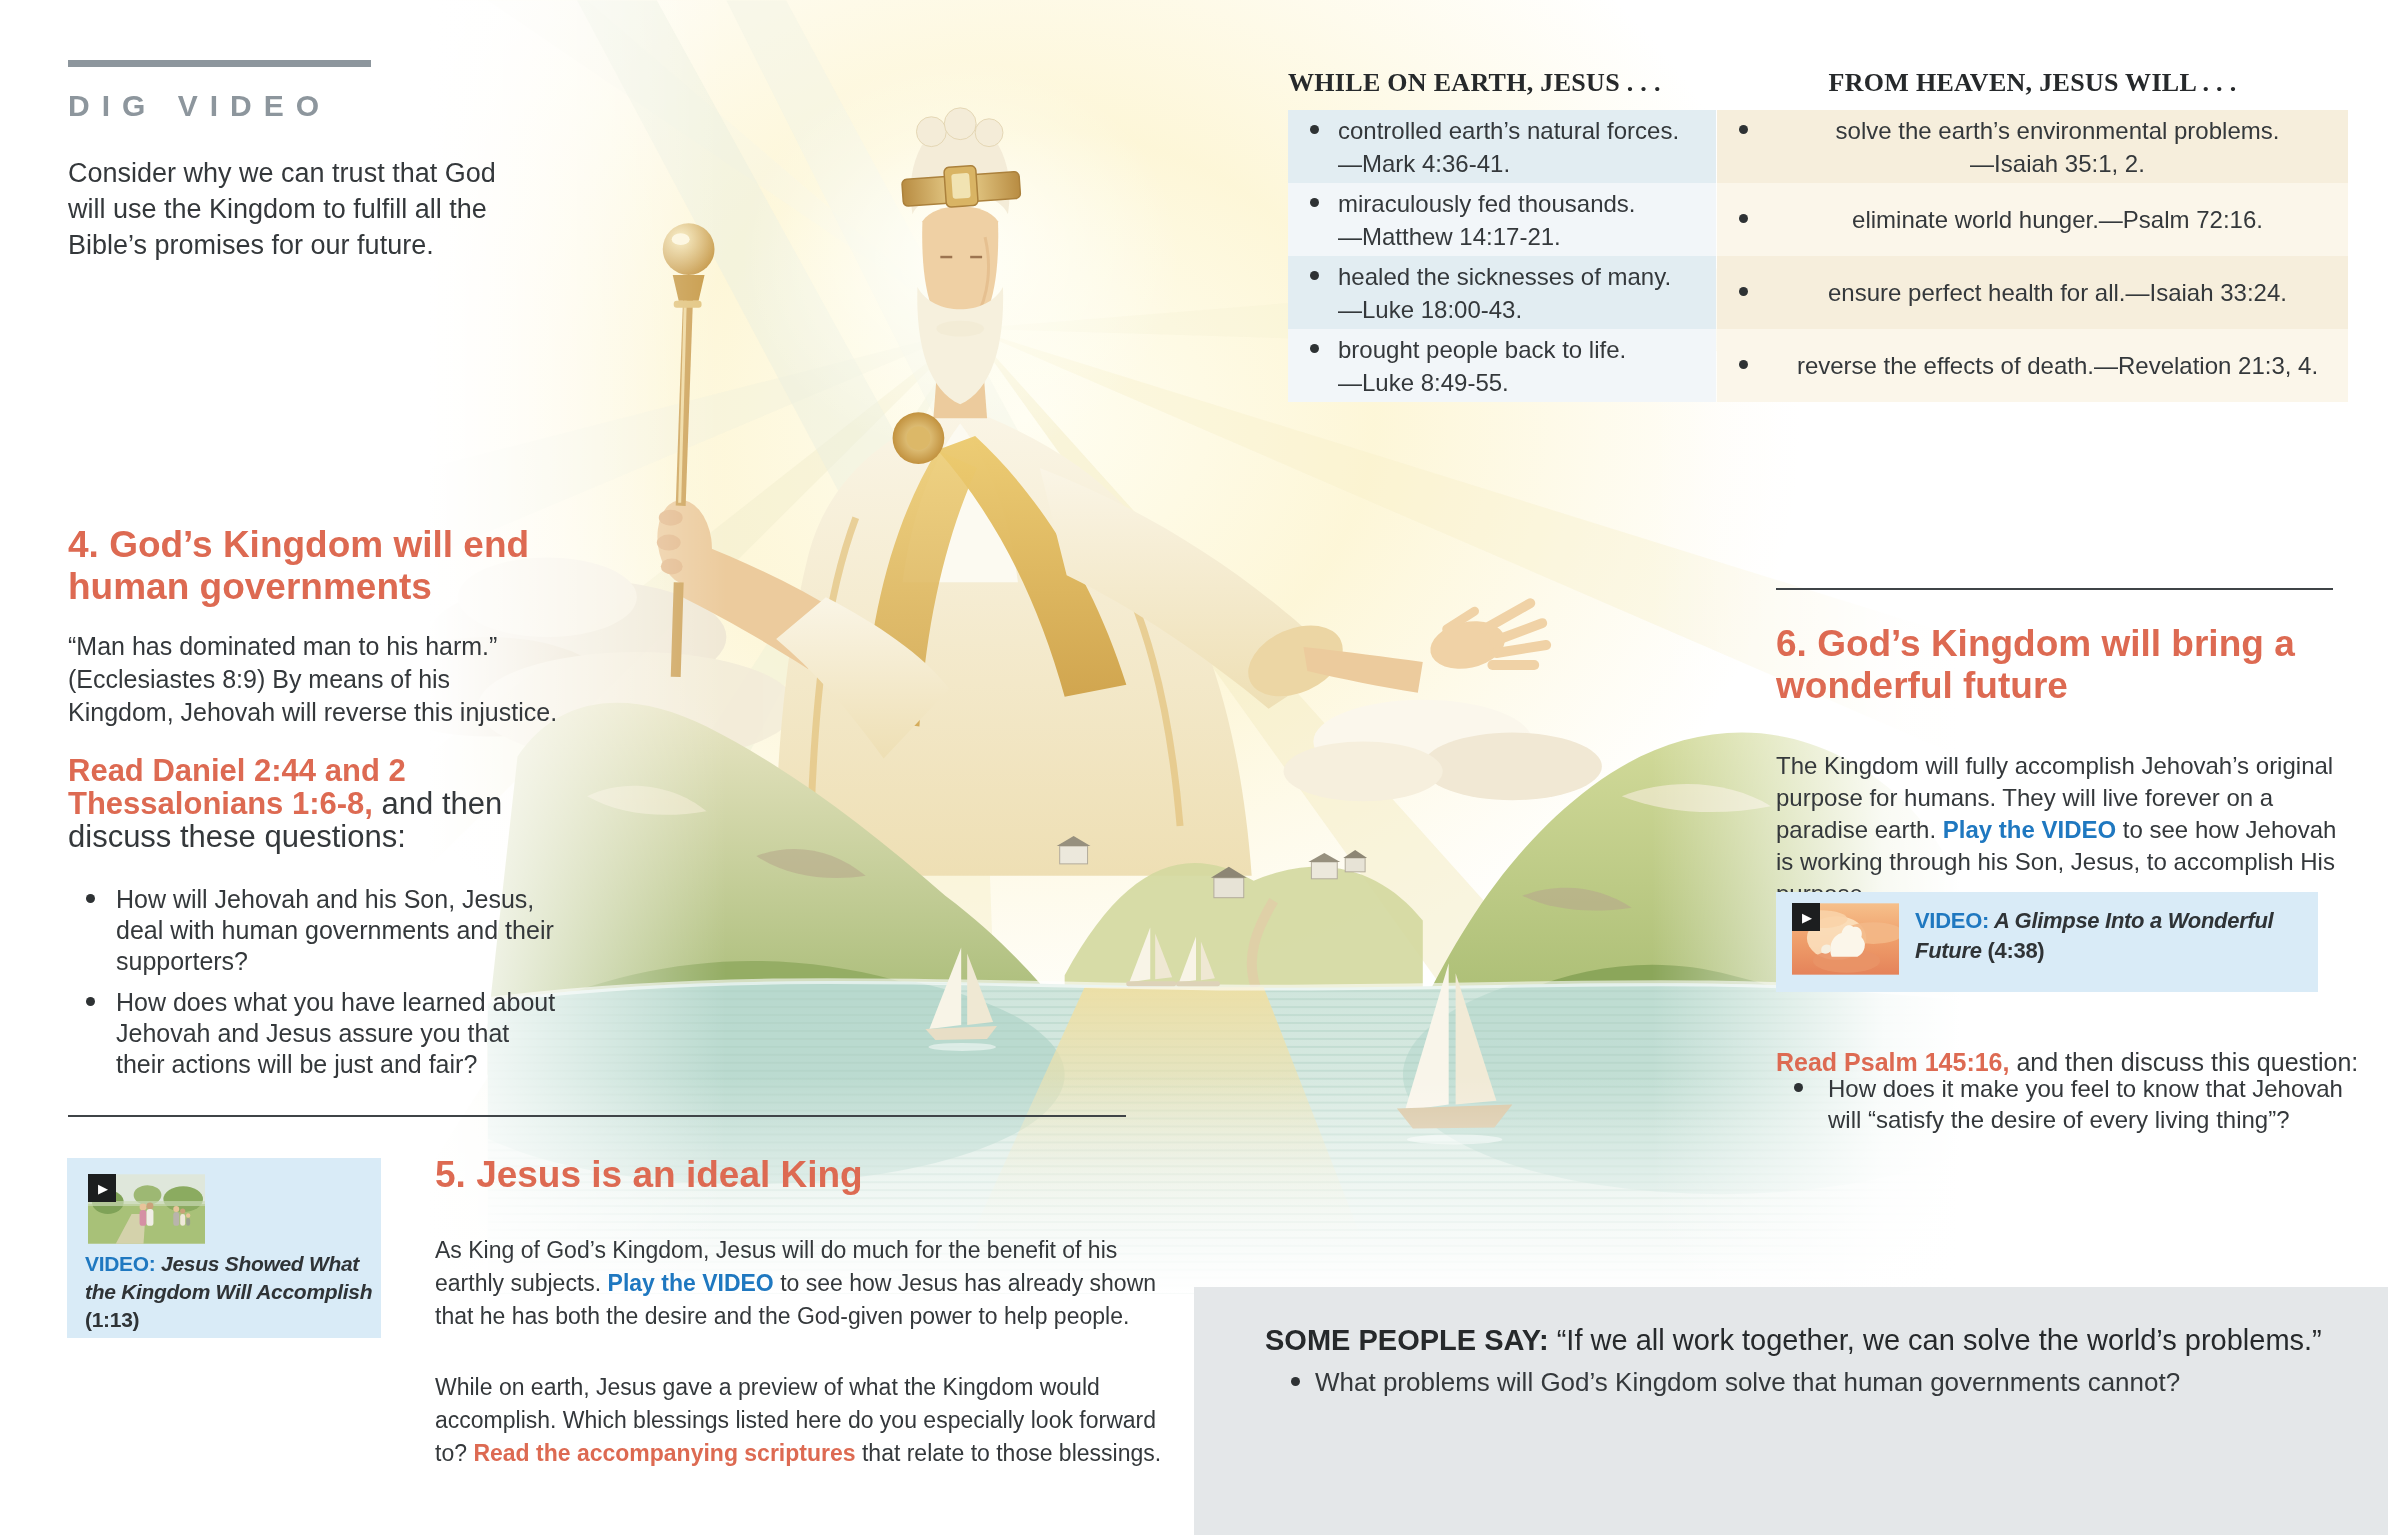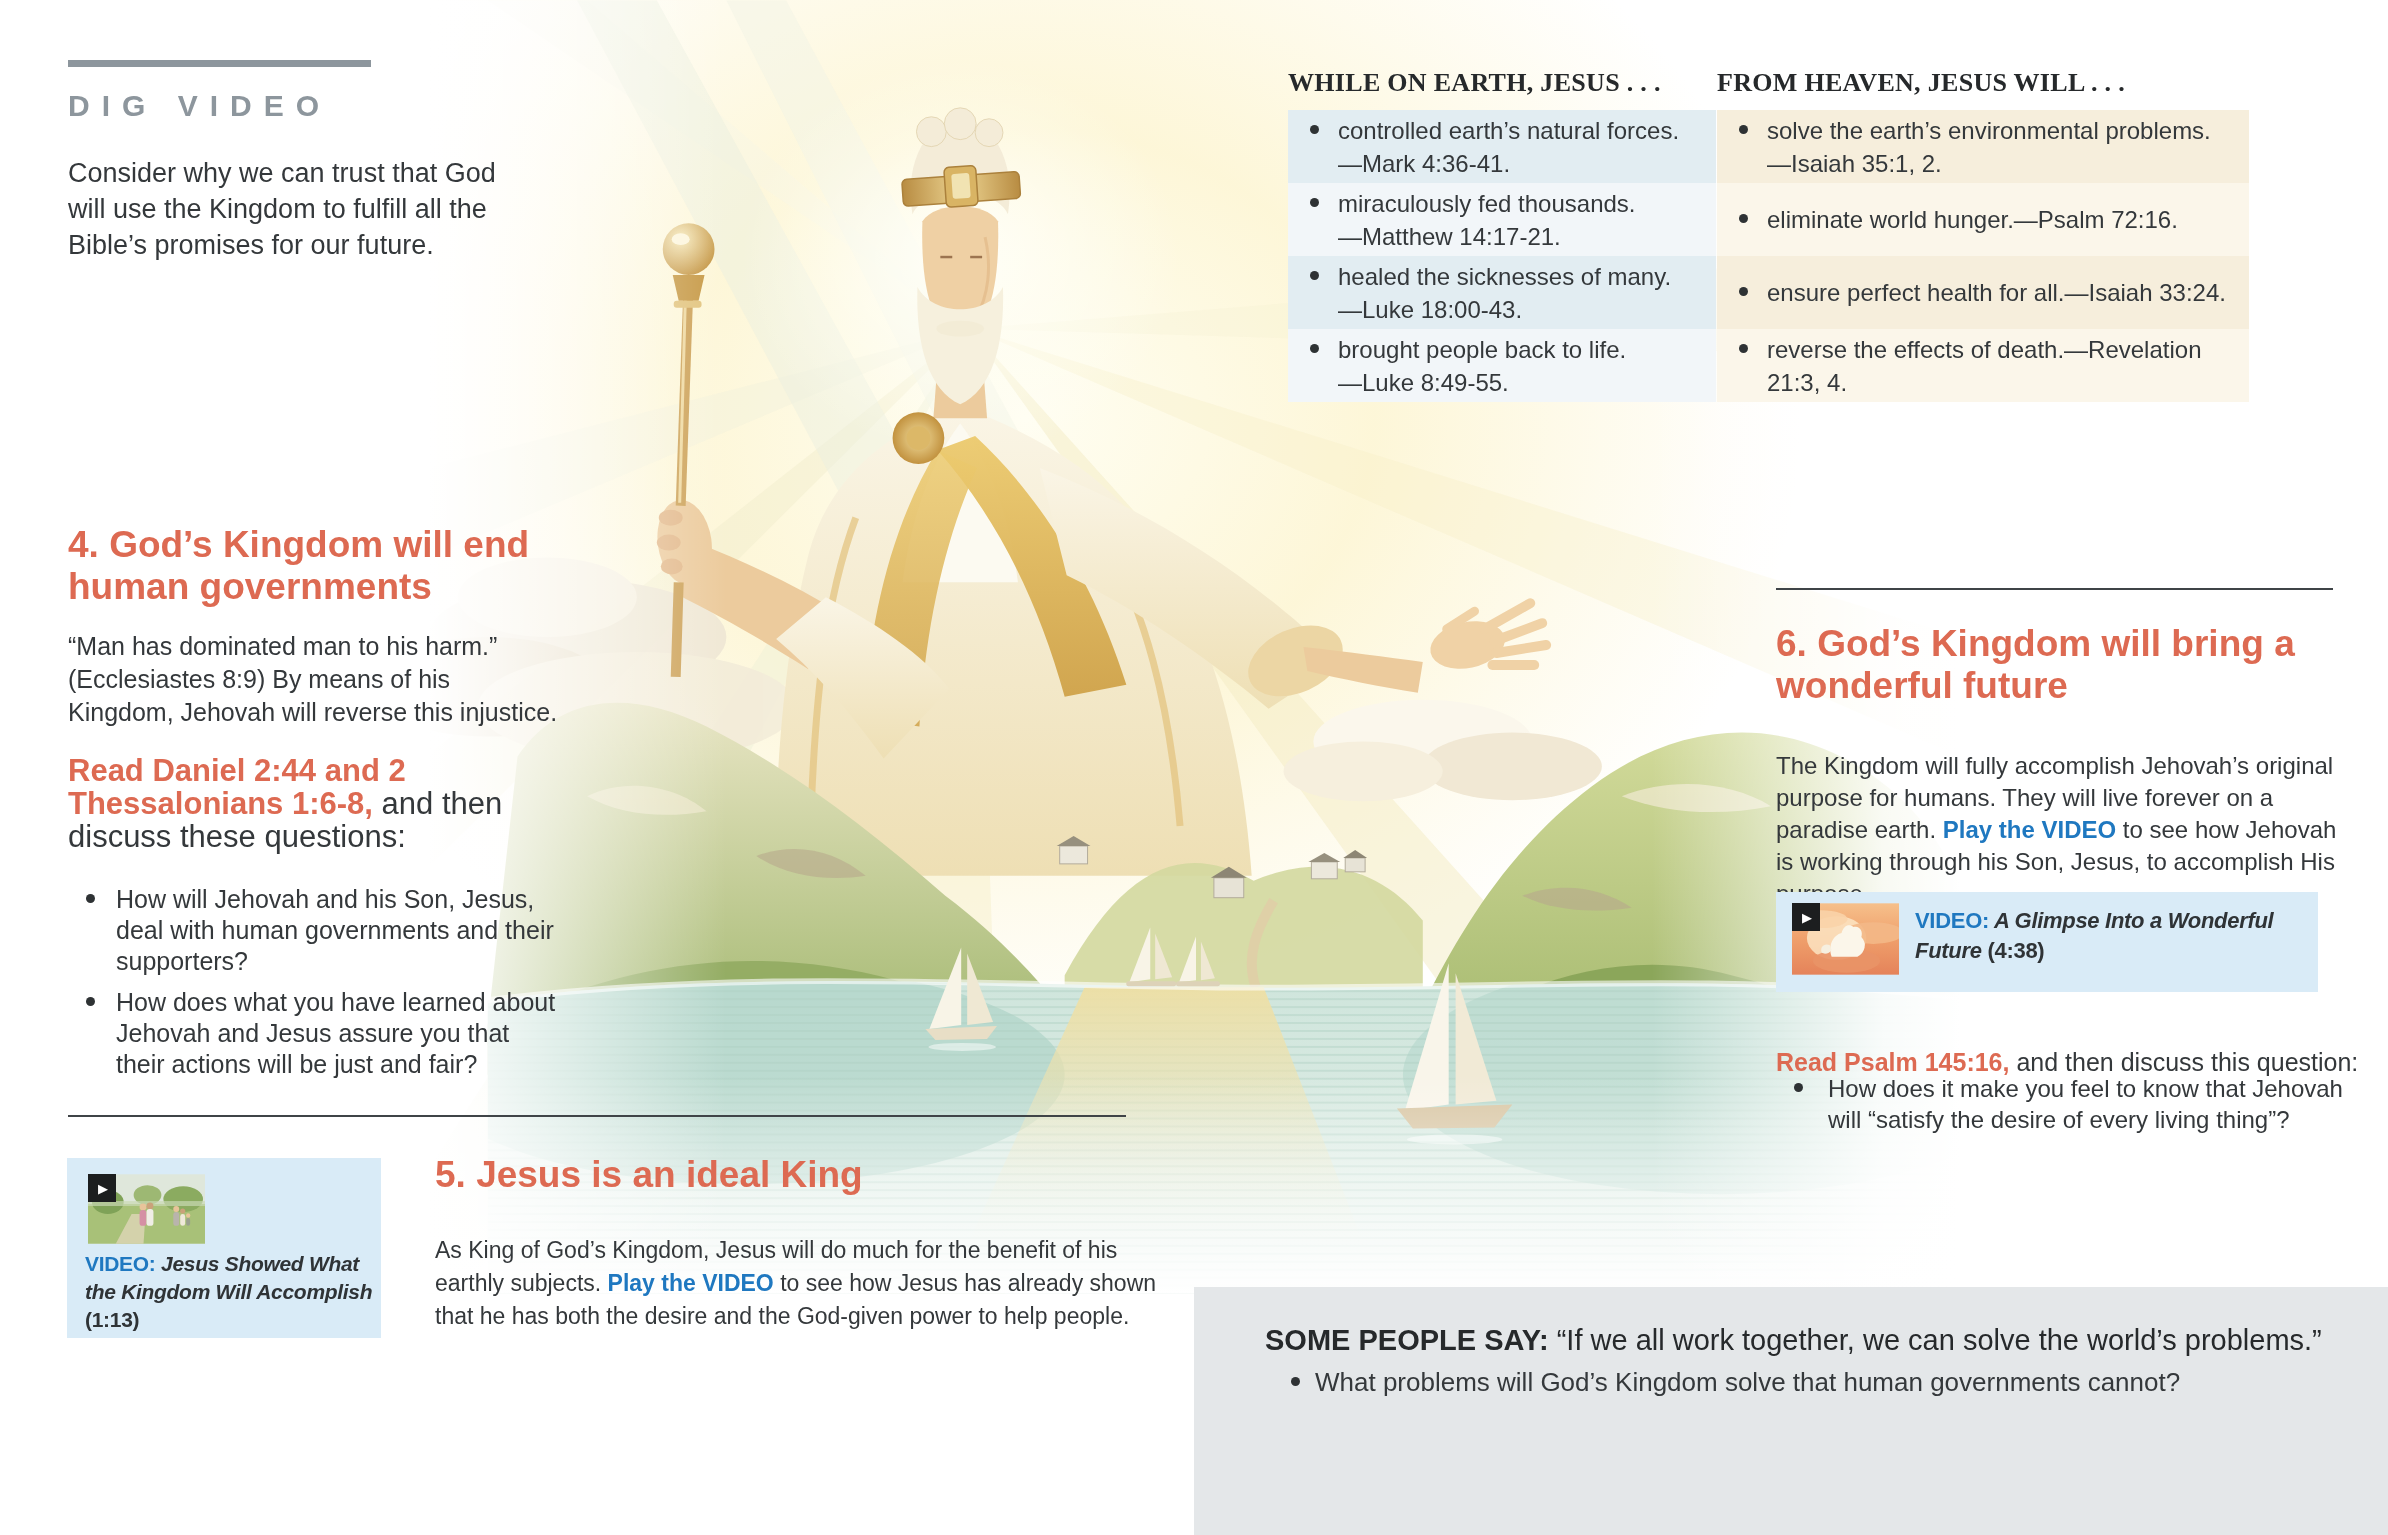--- a/index.html
+++ b/index.html
@@ -52,21 +52,21 @@
         font-size:13px;cursor:pointer;padding-left:2px;box-sizing:border-box;}
   .thumb svg{display:block;width:100%;height:100%;}
 
   
   .sec5{left:435px;top:1154px;width:746px;}
   .sec5 .para{font-size:23px;line-height:33px;margin-top:38px;}
 
   
   .tbl{z-index:2;}
   .tbl-left{left:1288px;top:68px;width:428px;}
-  .tbl-right{left:1717px;top:68px;width:532px;}
+  .tbl-right{left:1717px;top:68px;width:631px;text-align:center;}
   .tbl-header{font-size:26px;font-weight:bold;color:#26292b;height:42px;letter-spacing:0.3px;font-family:Liberation Serif, serif;}
   .row{display:flex;align-items:center;height:73px;}
   .tbl-left .row:nth-child(odd){background:#e2edf2;}
   .tbl-left .row:nth-child(even){background:#f2f6f9;}
   .tbl-right .row:nth-child(odd){background:#f6eedc;}
   .tbl-right .row:nth-child(even){background:#fbf6ea;}
   .row-in{position:relative;padding-left:50px;width:100%;box-sizing:border-box;
           font-size:24px;line-height:33px;color:#34383b;}
   .row-in .dot{left:22px;top:11px;}
   .l2:empty{display:none;}
@@ -427,20 +427,21 @@
           <rect x="99" y="44" width="4" height="8" rx="2" fill="#9aa08e"></rect>
       </svg>
       <span class="play">▶</span>
     </div>
     <div class="caption"><span class="vb-label">VIDEO:</span><span class="vb-title">Jesus Showed What the Kingdom Will Accomplish</span><span class="vb-dur">(1:13)</span></div>
   </div>
 
   <section class="layer sec5">
     <h2 class="h-red">5. Jesus is an ideal King</h2>
     <p class="para"><span>As King of God’s Kingdom, Jesus will do much for the benefit of his earthly subjects. </span><a class="blink">Play the VIDEO</a><span> to see how Jesus has already shown that he has both the desire and the God-given power to help people.</span></p>
+    <p class="para"><span>While on earth, Jesus gave a preview of what the Kingdom would accomplish. Which blessings listed here do you especially look forward to? </span><a class="rlink">Read the accompanying scriptures</a><span> that relate to those blessings.</span></p>
   </section>
 
   <div class="layer divider d2"></div>
 
   <h2 class="layer h-red sec6h">6. God’s Kingdom will bring a wonderful future</h2>
   <p class="layer sec6p"><span>The Kingdom will fully accomplish Jehovah’s original purpose for humans. They will live forever on a paradise earth. </span><a class="blink">Play the VIDEO</a><span> to see how Jehovah is working through his Son, Jesus, to accomplish His purpose.</span></p>
 
   <div class="layer video-box vb-right">
     <div class="thumb">
       <svg viewBox="0 0 108 72">

